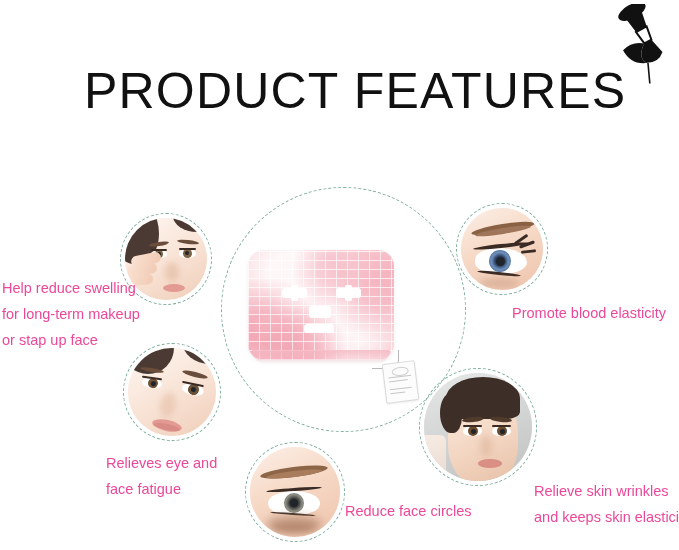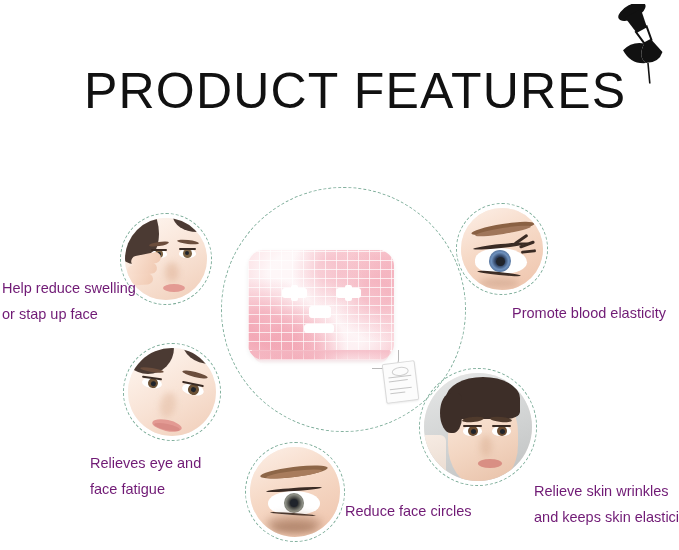--- a/index.html
+++ b/index.html
@@ -246,26 +246,26 @@
     position: absolute;
     background: linear-gradient(120deg, #fbe3d4, #f0c9b2);
     border-radius: 10px;
   }
 
   
   .caption {
     position: absolute;
     font-size: 14.5px;
     line-height: 26px;
-    color: #701a75;
+    color: #ec4899;
     white-space: nowrap;
   }
   #cap-swelling    { left: 2px;   top: 275px; }
   #cap-circulation { left: 512px; top: 300px; }
-  #cap-fatigue     { left: 90px; top: 450px; }
+  #cap-fatigue     { left: 106px; top: 450px; }
   #cap-darkcircle  { left: 345px; top: 498px; }
   #cap-wrinkles    { left: 534px; top: 478px; }
   .caption .line { display: block; }
 </style>
 </head>
 <body>
 
 <div id="infographic">
 
   <div class="page-title">PRODUCT FEATURES</div>
@@ -406,20 +406,21 @@
       </div>
       <div class="lash" style="left:16px; top:41px; width:56px; height:3px; border-radius:50%; transform:rotate(-4deg);"></div>
       <div class="lash" style="left:20px; top:66px; width:46px; height:2px; border-radius:50%; transform:rotate(4deg);"></div>
       <div class="shadow-soft" style="left:16px; top:68px; width:56px; height:18px; background:rgba(168,120,92,.55); filter:blur(4px);"></div>
       <div class="shadow-soft" style="left:22px; top:76px; width:44px; height:10px; background:rgba(150,104,78,.42); filter:blur(3px);"></div>
     </div>
   </div>
 
   <div class="caption" id="cap-swelling">
     <span class="line">Help reduce swelling</span>
+    <span class="line">for long-term makeup</span>
     <span class="line">or stap up face</span>
   </div>
 
   <div class="caption" id="cap-circulation">
     <span class="line">Promote blood elasticity</span>
   </div>
 
   <div class="caption" id="cap-fatigue">
     <span class="line">Relieves eye and</span>
     <span class="line">face fatigue</span>

